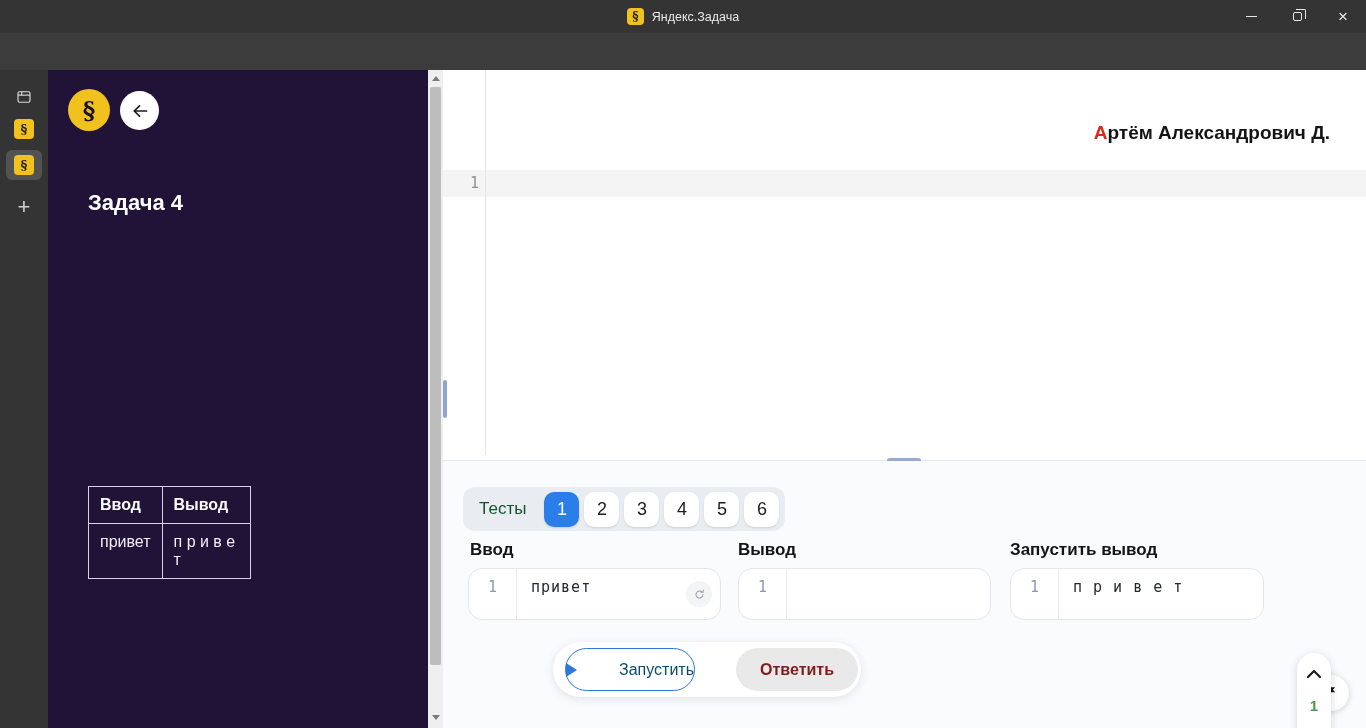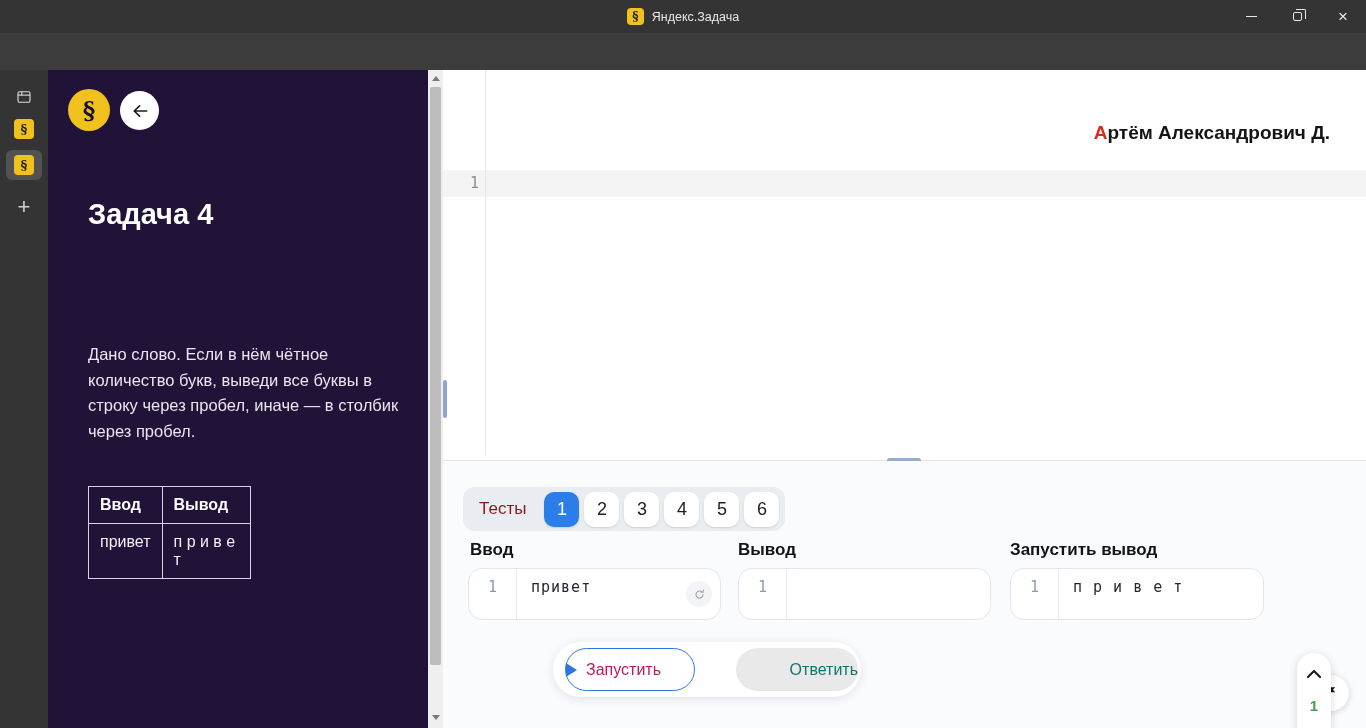--- a/index.html
+++ b/index.html
@@ -31,21 +31,21 @@
   #vtabs { left:0; top:70px; width:48px; height:658px; background:#343434; }
   .vtab-item { left:0; width:48px; display:flex; align-items:center; justify-content:center; }
   .sq-tab { width:20px; height:20px; background:#f1c21d; border-radius:4px; color:#222; font-weight:700; font-size:13px; display:flex; align-items:center; justify-content:center; font-family:"DejaVu Serif", serif; }
   .vtab-active-bg { width:36px; height:30px; background:#525252; border-radius:6px; display:flex; align-items:center; justify-content:center; }
   .plus-glyph { color:#cfcfcf; font-size:22px; font-weight:400; line-height:1; }
 
   
   #task-panel { left:48px; top:70px; width:380px; height:658px; background:#211237; color:#fff; }
   .logo-circle { left:20px; top:19px; width:42px; height:42px; background:#f1c21d; border-radius:50%; display:flex; align-items:center; justify-content:center; color:#17102a; font-size:24px; font-weight:700; font-family:"DejaVu Serif", serif; }
   .back-circle { left:72px; top:21px; width:39px; height:39px; background:#fff; border-radius:50%; display:flex; align-items:center; justify-content:center; }
-  .task-title { left:40px; top:128px; font-size:29px; font-weight:700; color:#fff; }
+  .task-title { left:40px; top:120px; font-size:22px; font-weight:700; color:#fff; }
   .task-par { left:40px; width:318px; font-size:16.5px; line-height:25.5px; color:#e9e5f1; }
   .par1 { top:162px; }
   .par2 { top:272px; }
   .io-table { left:40px; top:416px; border-collapse:collapse; color:#f2eef8; }
   .io-table th, .io-table td { border:1.5px solid #d8d2e6; text-align:left; vertical-align:top; padding:9px 11px; font-size:16px; }
   .io-table th { font-weight:700; color:#fff; width:72px; }
   .io-table th:last-child, .io-table td:last-child { width:88px; }
   .pre { white-space:pre-line; line-height:26px; }
 
   
@@ -62,35 +62,35 @@
   .student-name { right:36px; top:44px; font-size:19px; font-weight:700; color:#141414; white-space:nowrap;margin-top:8px; }
   .name-red { color:#e0281b; }
 
   .split-divider { left:0; top:390px; width:923px; height:1px; background:#e3e6ea; }
   .split-handle { left:444px; top:388px; width:34px; height:5px; background:#9aaccb; border-radius:3px; }
   .panel-resize-handle { left:0px; top:310px; width:4px; height:38px; background:#8ea7c8; border-radius:2px; }
 
   #bottom { left:0; top:391px; width:923px; height:267px; background:#fafbfd; }
 
   .tests-bar { left:20px; top:26px; width:322px; height:44px; background:#e9edf2; border-radius:12px; display:flex; align-items:center; }
-  .tests-label { margin-left:16px; font-size:17px; color:#7f1d1d; }
+  .tests-label { margin-left:16px; font-size:17px; color:#14532d; }
   .test-btn { width:35px; height:35px; border-radius:10px; background:#fff; box-shadow:0 1px 2px rgba(0,0,0,.12); display:flex; align-items:center; justify-content:center; font-size:18px; color:#1c1c1c; margin-left:5px; }
   .test-btn.first { margin-left:18px; }
   .test-btn.active { background:#2b7de9; color:#fff; }
 
   .panel-label { top:79px; font-size:17px; font-weight:600; color:#141414; }
   .io-box { top:107px; height:52px; background:#fff; border:1px solid #e3e6ec; border-radius:14px; display:flex; }
   .io-gutter { width:48px; text-align:center; padding-top:9px; font-family:"DejaVu Sans Mono", monospace; font-size:15px; color:#8e99ad; border-right:1px solid #e8eaef; }
   .io-content { padding:9px 0 0 14px; font-family:"DejaVu Sans Mono", monospace; font-size:15px; color:#23272f; letter-spacing:1px; flex:1; }
   .rerun-btn { width:26px; height:26px; border-radius:50%; background:#f3f4f6; align-self:center; margin-right:8px; display:flex; align-items:center; justify-content:center; }
 
   .actions-pill { left:110px; top:181px; width:308px; height:55px; background:#fff; border-radius:28px; box-shadow:0 2px 10px rgba(40,50,70,.12); }
-  .run-btn { left:12px; top:6px; width:130px; height:43px; border:1px solid #2b77dd; border-radius:22px; background:#fff; display:flex; align-items:center; justify-content:flex-start; gap:9px; color:#be185d; font-size:16px; font-weight:500; }
+  .run-btn { left:12px; top:6px; width:130px; height:43px; border:1px solid #2b77dd; border-radius:22px; background:#fff; display:flex; align-items:center; justify-content:space-between; gap:9px; color:#0c4a6e; font-size:16px; font-weight:500; }
   .play-tri { width:0; height:0; border-top:7px solid transparent; border-bottom:7px solid transparent; border-left:11px solid #2b77dd; }
-  .answer-btn { left:183px; top:6px; width:122px; height:43px; border-radius:22px; background:#e9e9e9; display:flex; align-items:center; justify-content:flex-end; color:#0f766e; font-size:16px; font-weight:400; }
+  .answer-btn { left:183px; top:6px; width:122px; height:43px; border-radius:22px; background:#e9e9e9; display:flex; align-items:center; justify-content:center; color:#7f1d1d; font-size:16px; font-weight:700; }
 
   .flag-btn { left:870px; top:214px; width:36px; height:36px; border-radius:50%; background:#fff; box-shadow:0 1px 6px rgba(0,0,0,.18); display:flex; align-items:center; justify-content:center; }
 
   .nav-pill { left:854px; top:192px; width:34px; height:280px; background:#fff; border-radius:17px; box-shadow:0 2px 8px rgba(30,40,60,.18); display:flex; flex-direction:column; align-items:center; }
   .nav-chev { height:30px; display:flex; align-items:center; justify-content:center; }
   .nav-chev.up { margin-top:6px; }
   .nav-num { width:30px; height:32px; display:flex; align-items:center; justify-content:center; font-size:15px; font-weight:700; color:#43a047; }
 
   svg { display:block; }
 </style>
@@ -202,21 +202,20 @@
   </div>
 
   <div class="abs" id="task-panel">
     <div class="abs logo-circle">§</div>
     <div class="abs back-circle">
       <svg width="20" height="20" viewBox="0 0 24 24">
           <path d="M20 12 H5.5 M11.5 5.8 L5 12 l6.5 6.2" stroke="#1c1c1c" stroke-width="2" fill="none" stroke-linecap="round" stroke-linejoin="round"></path>
         </svg>
     </div>
     <div class="abs task-title">Задача 4</div>
-    <div class="abs task-par par2">Дано слово. Если в нём чётное количество букв, выведи все буквы в строку через пробел, иначе — в столбик через пробел.</div>
 
     <table class="abs io-table">
       <tbody>
           <tr>
         <th>Ввод</th>
         <th>Вывод</th>
       </tr>
       <tr>
         <td>привет</td>
         <td>п р и в е т</td>

